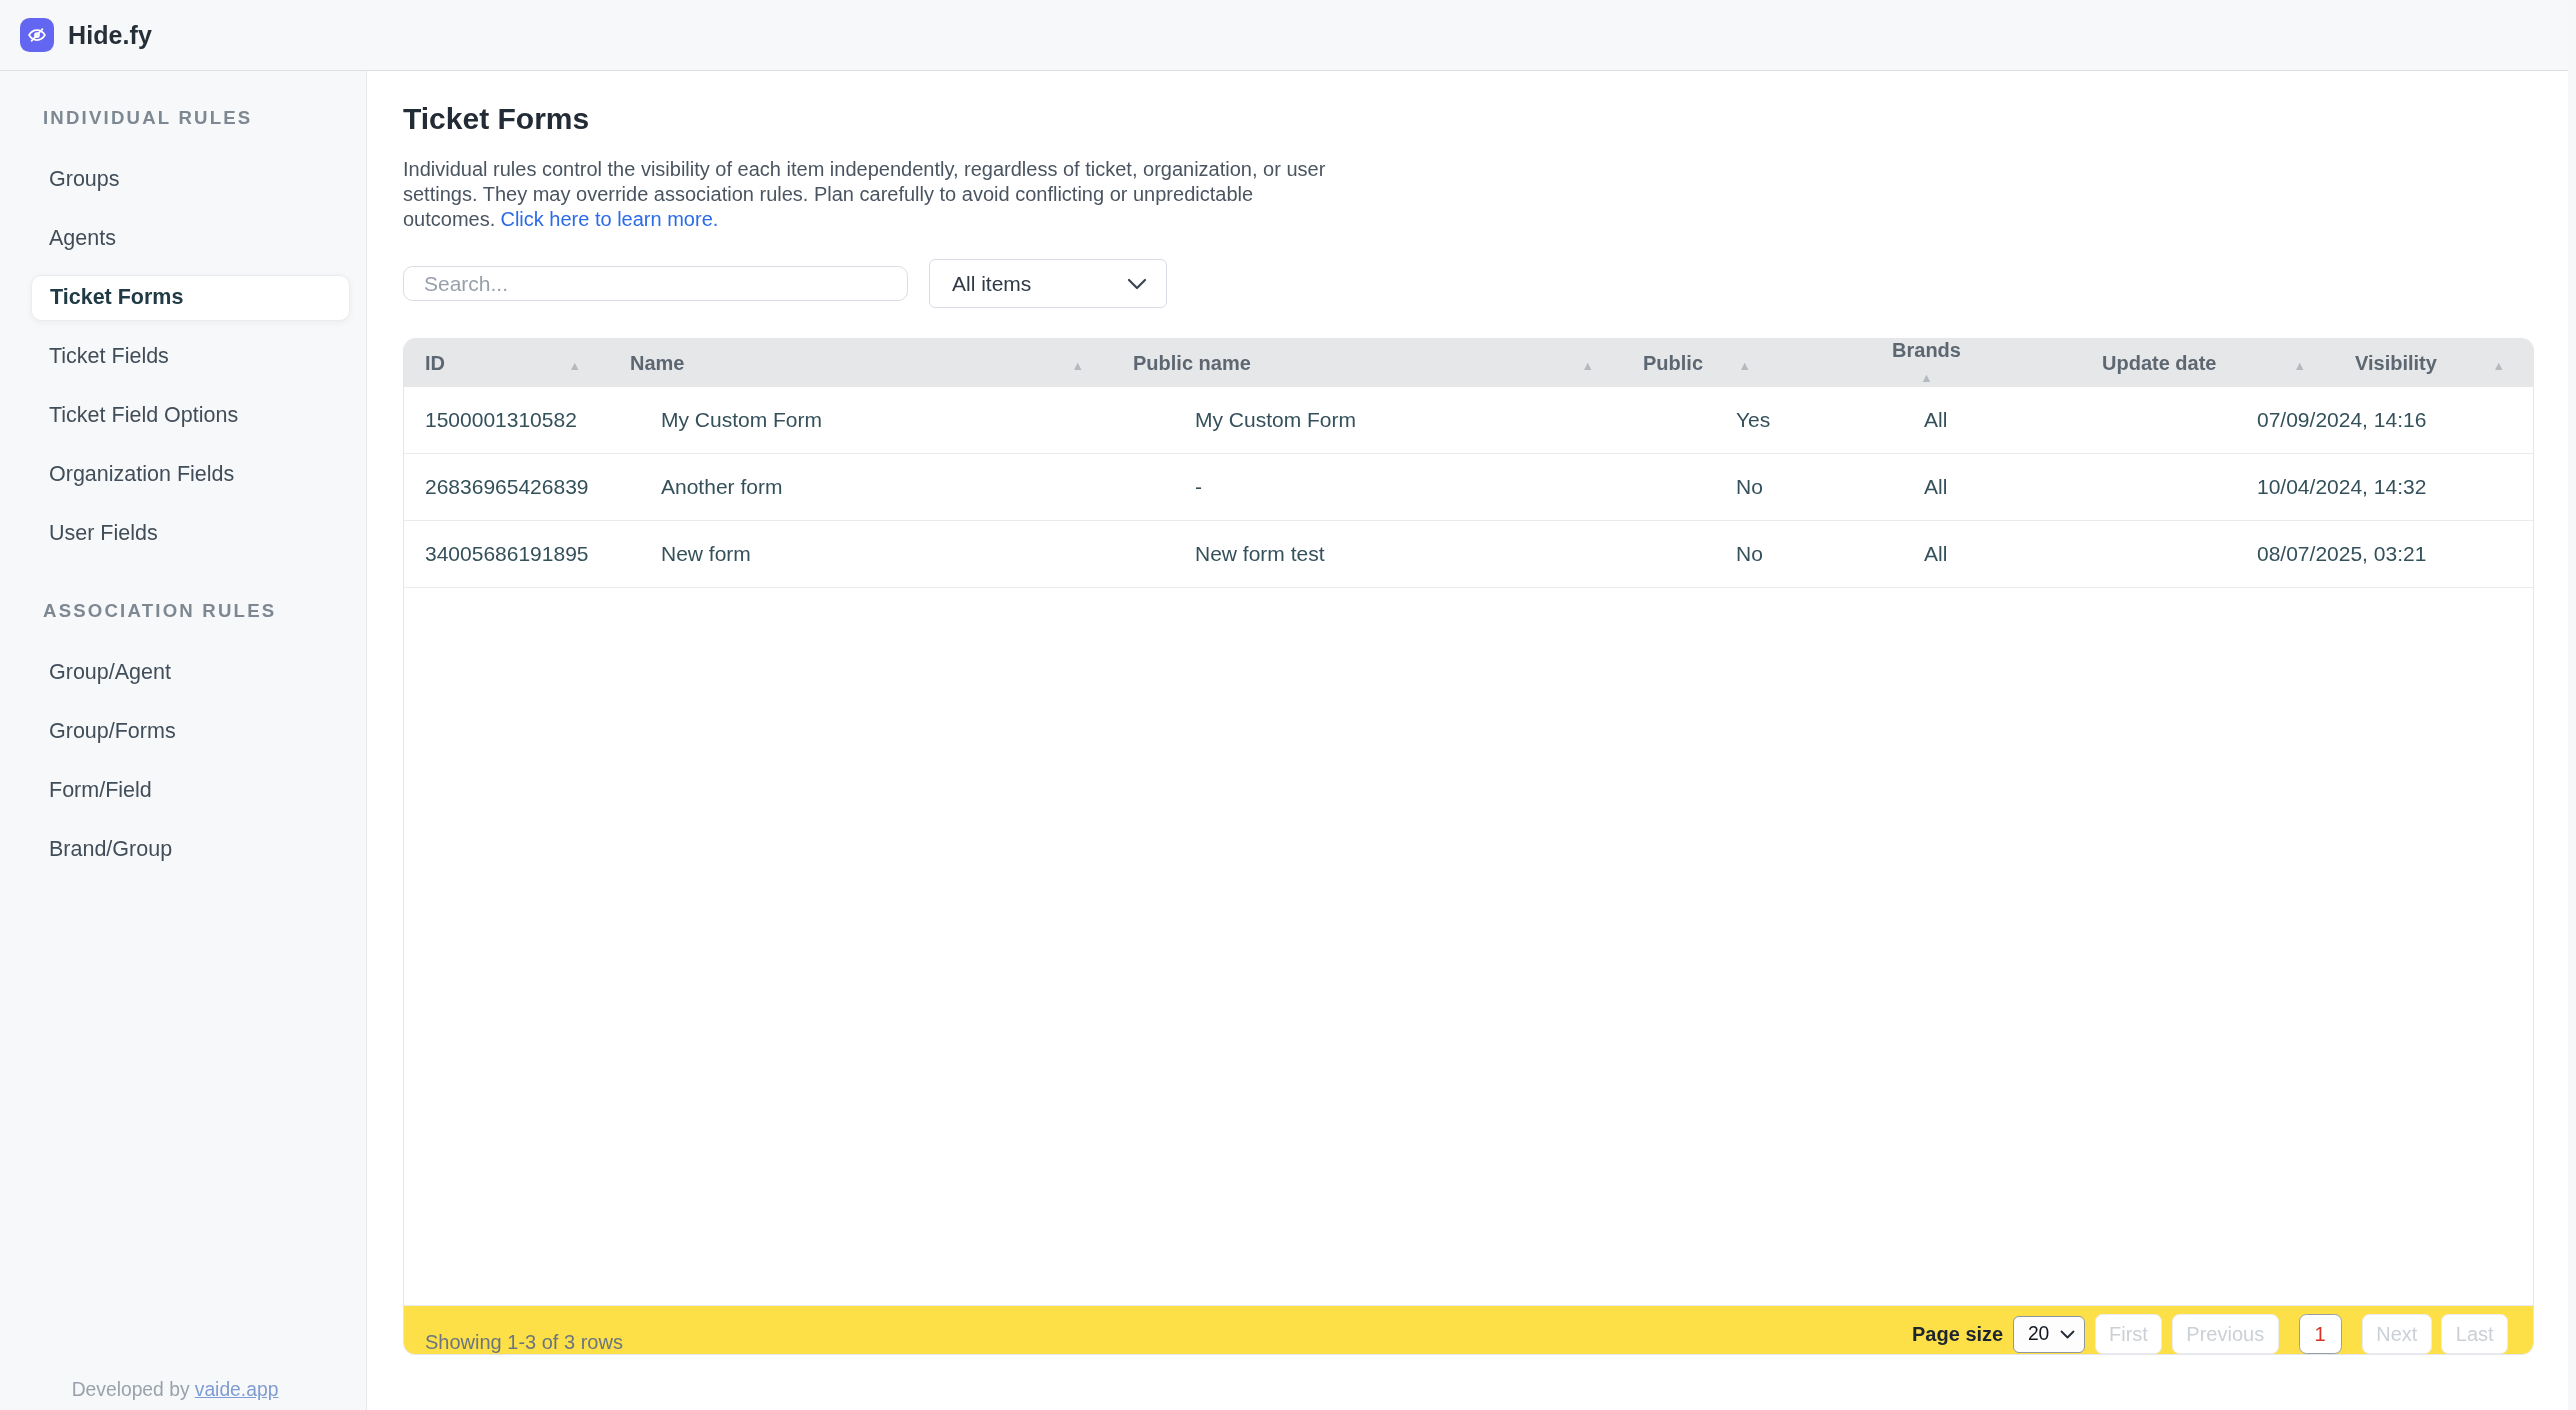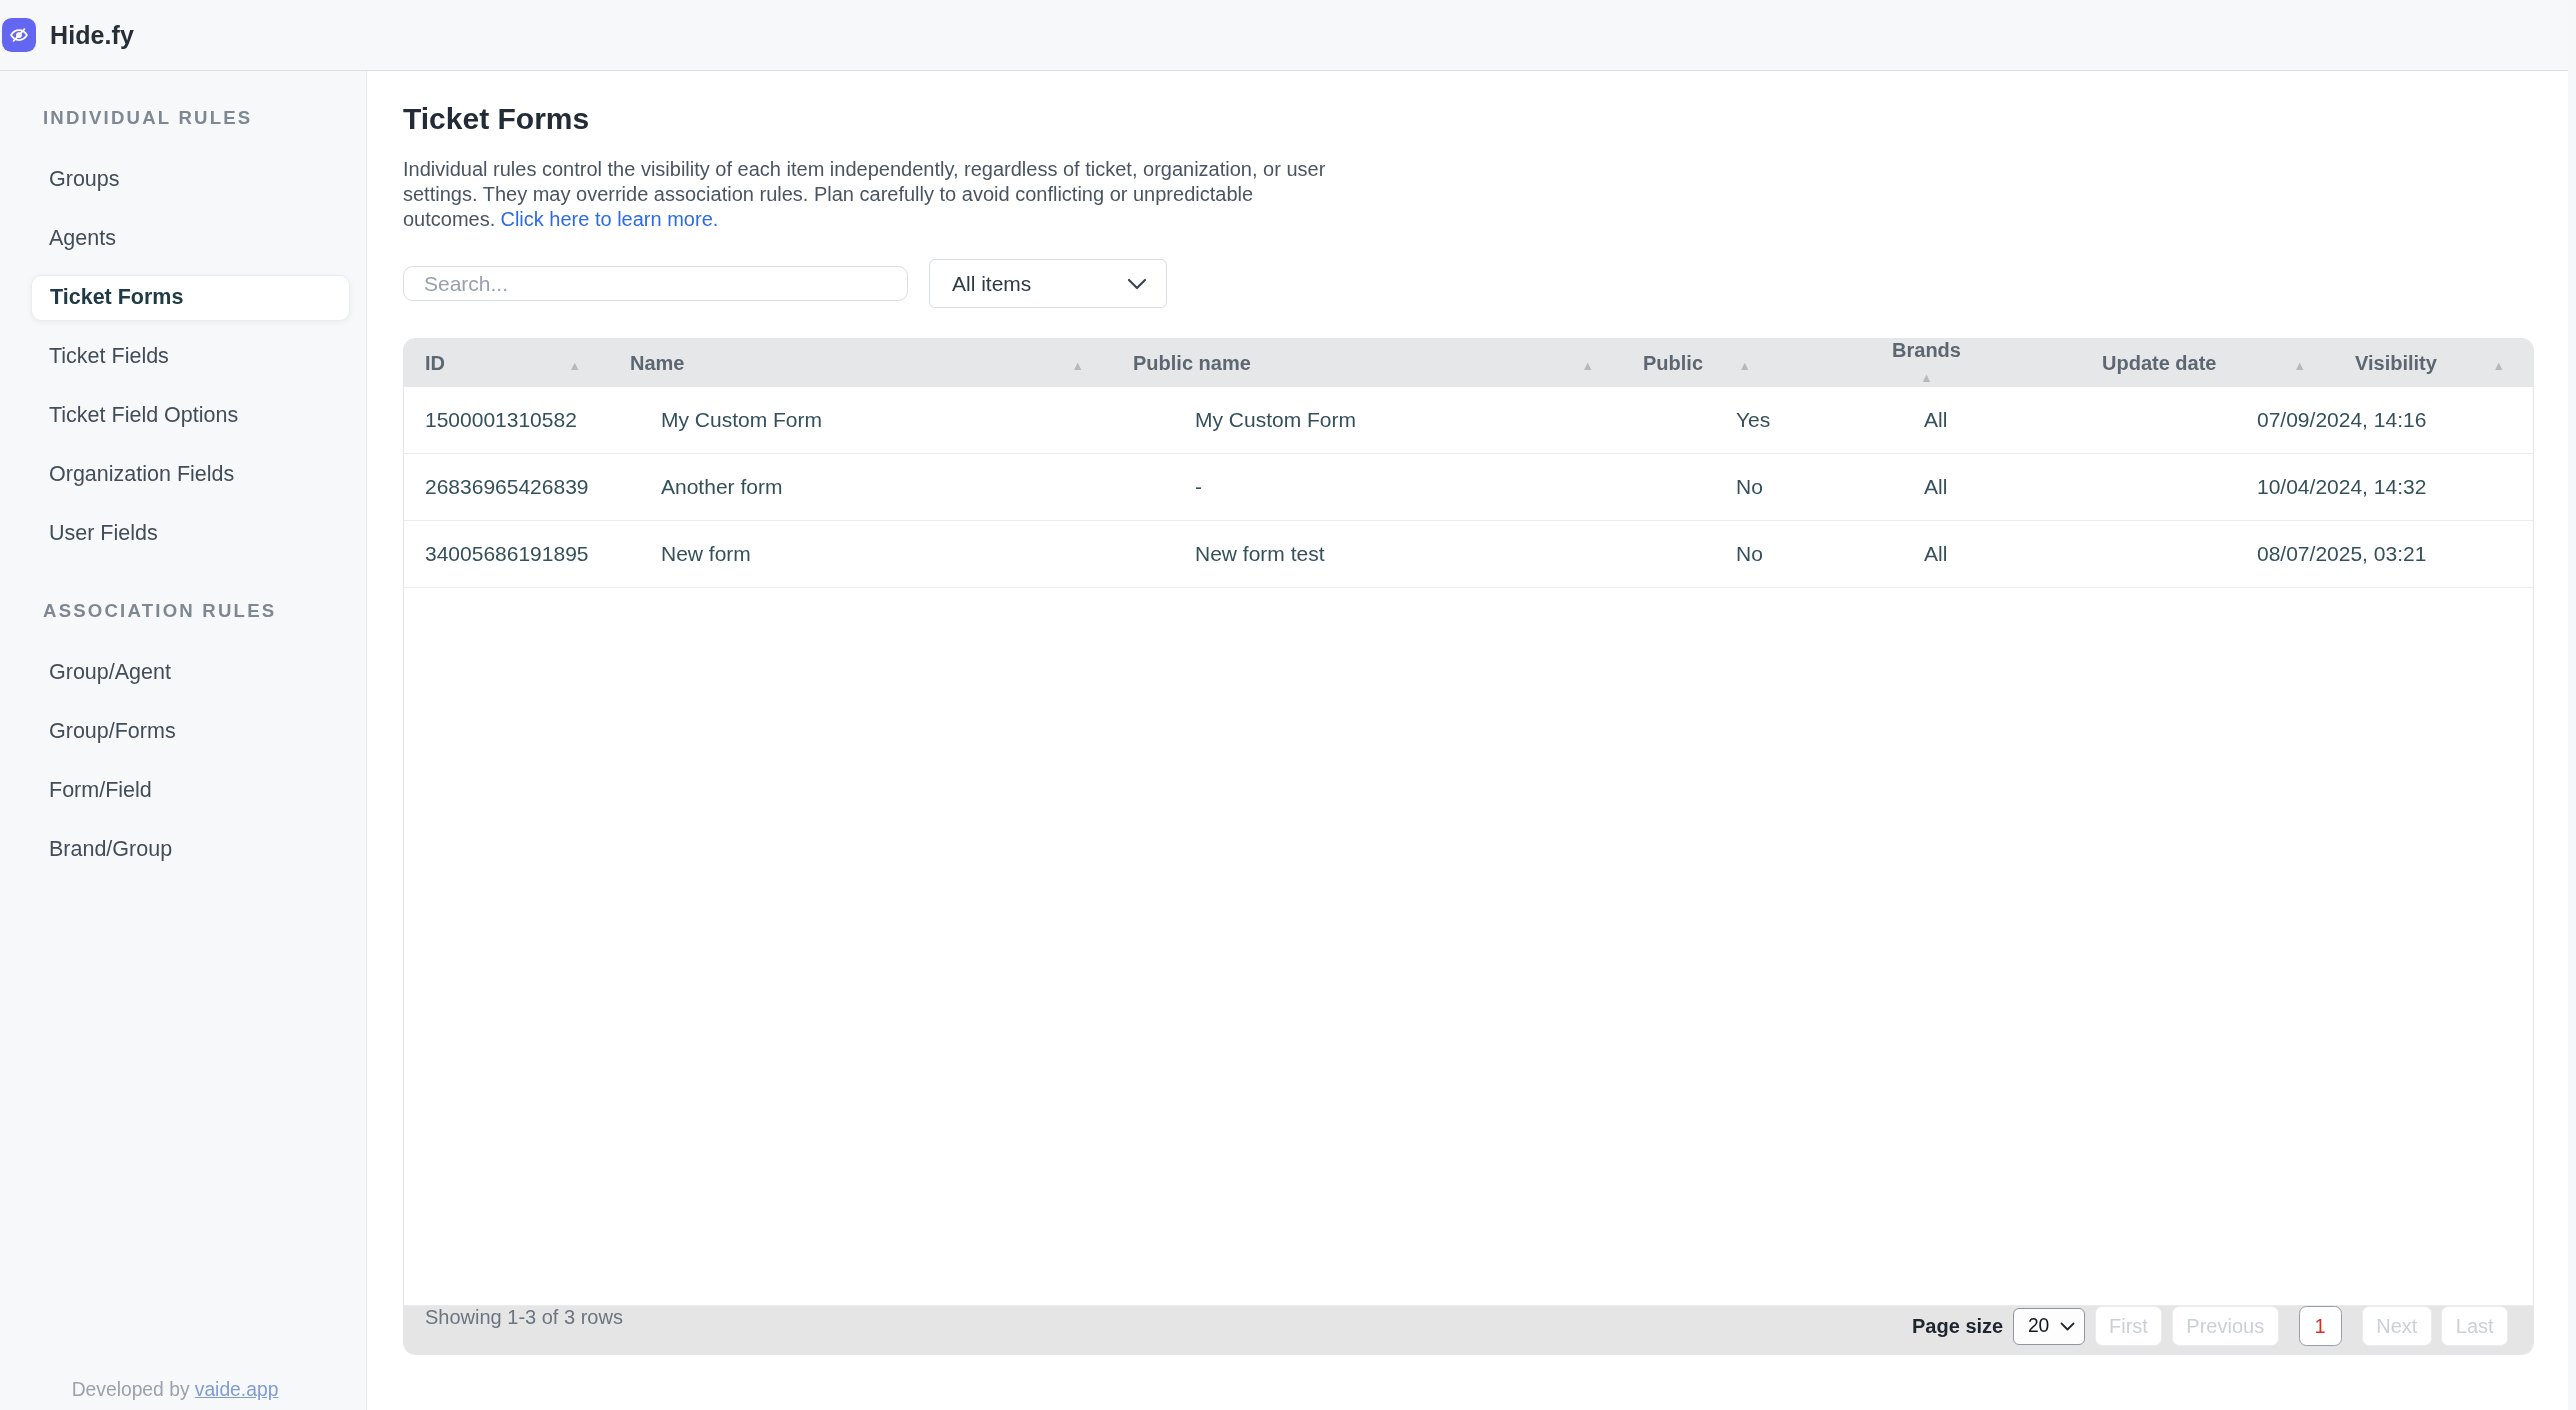--- a/index.html
+++ b/index.html
@@ -12,21 +12,21 @@
     position: relative;
   }
   .app { width: 2576px; height: 1411px; display: flex; flex-direction: column; }
 
   
   .topbar {
     height: 71px; flex: 0 0 71px;
     background: #f7f8f9;
     border-bottom: 1.5px solid #dbe0e5;
     display: flex; align-items: center;
-    padding-left: 2px; gap: 14px;
+    padding-left: 20px; gap: 14px;
   }
   .logo-box {
     width: 34px; height: 34px; border-radius: 9.7px;
     background: #6366f1;
     display: flex; align-items: center; justify-content: center;
   }
   .app-title { font-size: 25px; font-weight: 700; color: #262e38; letter-spacing: 0.1px; }
 
   
   .layout { flex: 1; display: flex; min-height: 0; }
@@ -144,23 +144,23 @@
     padding: 0 12px 0 16.3px;
     font-size: 20px; color: #2d6b35;
     cursor: pointer;
   }
   .spacer { flex: 1; }
 
   
   .tfoot {
     height: 49px; flex: 0 0 49px;
     border-top: 1.5px solid #e9ecef;
-    display: flex; align-items: flex-start; justify-content: space-between;
+    display: flex; align-items: flex-end; justify-content: space-between;
     padding: 0 25px 0 21px;
-    background: #e5e5e5;
+    background: #fde047;
     gap: 44px;
   }
   .showing { font-size: 20px; color: #6b7580; }
   .pager { display: flex; align-items: center; gap: 9.7px; }
   .page-size-label { font-size: 20px; font-weight: 700; color: #1d252f; }
   .page-size-select {
     width: 72px; height: 37px;
     border: 1.5px solid #8f969f; border-radius: 6px;
     background: #fdfdfe;
     display: flex; align-items: center; justify-content: space-between;

